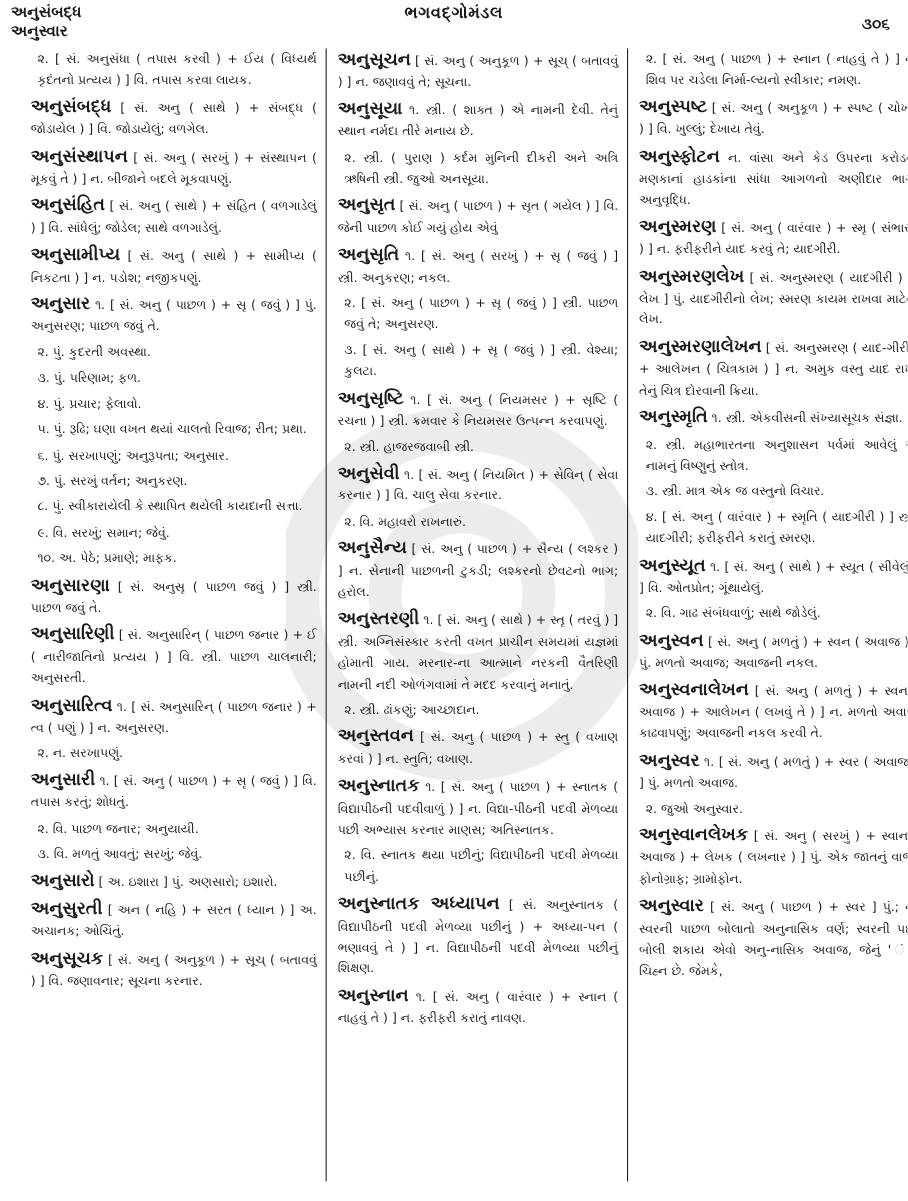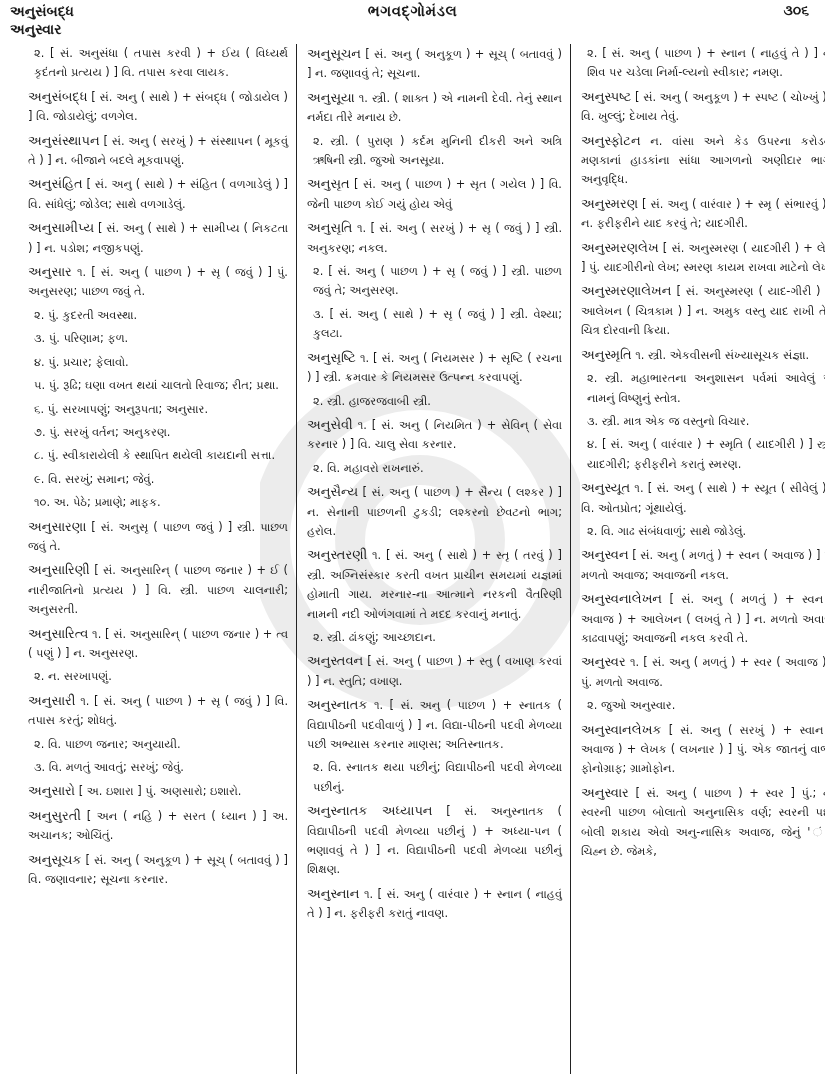--- a/index.html
+++ b/index.html
@@ -19,36 +19,36 @@
   .guide-top, .guide-bottom {
     position:absolute; left:10px; font-weight:bold; font-size:14px; line-height:18px;
   }
   .guide-top { top:2px; }
   .guide-bottom { top:20px; }
   .page-title {
     position:absolute; left:0; width:825px; top:2px; text-align:center;
     font-weight:bold; font-size:15px; letter-spacing:0.5px;
   }
   .page-number {
-    position:absolute; right:16px; top:2px; font-weight:bold; font-size:14px;
+    position:absolute; right:16px; top:14px; font-weight:bold; font-size:14px;
   }
   .columns {
     position:absolute; left:6px; top:44px; width:815px; height:1040px;
     display:flex;
     margin-left:18px;
   }
   .col {
     box-sizing:border-box; overflow:hidden;
     font-size:11.4px; line-height:19.4px; text-align:justify;
   }
   .col1 { width:272px; padding:0 8px 0 4px; }
   .col2 { width:274px; padding:0 8px 0 10px; border-left:1.6px solid #222; height:1030px; }
   .col3 { width:269px; padding:0 4px 0 10px; border-left:1.6px solid #222; height:1030px; }
   .entry { margin:0 0 4px 0; }
-  .hw { font-weight:normal; font-size:13px; }
+  .hw { font-weight:bold; font-size:16px; }
   .sense { display:block; padding-left:6px; }
   .def { }
 </style>
 </head>
 <body>
 
 <svg class="watermark" viewBox="0 0 320 420">
   <circle cx="160" cy="210" r="150" fill="none" stroke="#000" stroke-width="40"></circle>
   <circle cx="160" cy="210" r="70" fill="none" stroke="#000" stroke-width="30"></circle>
 </svg>

